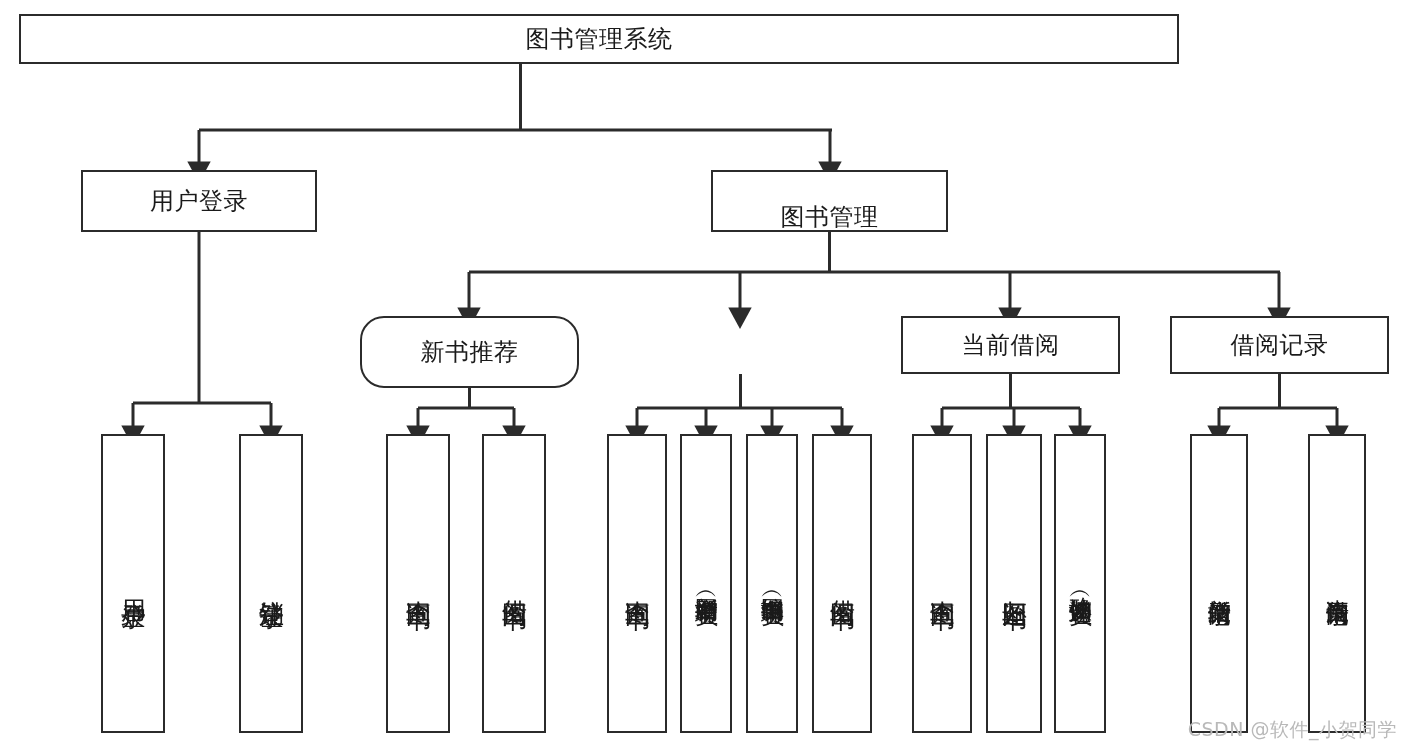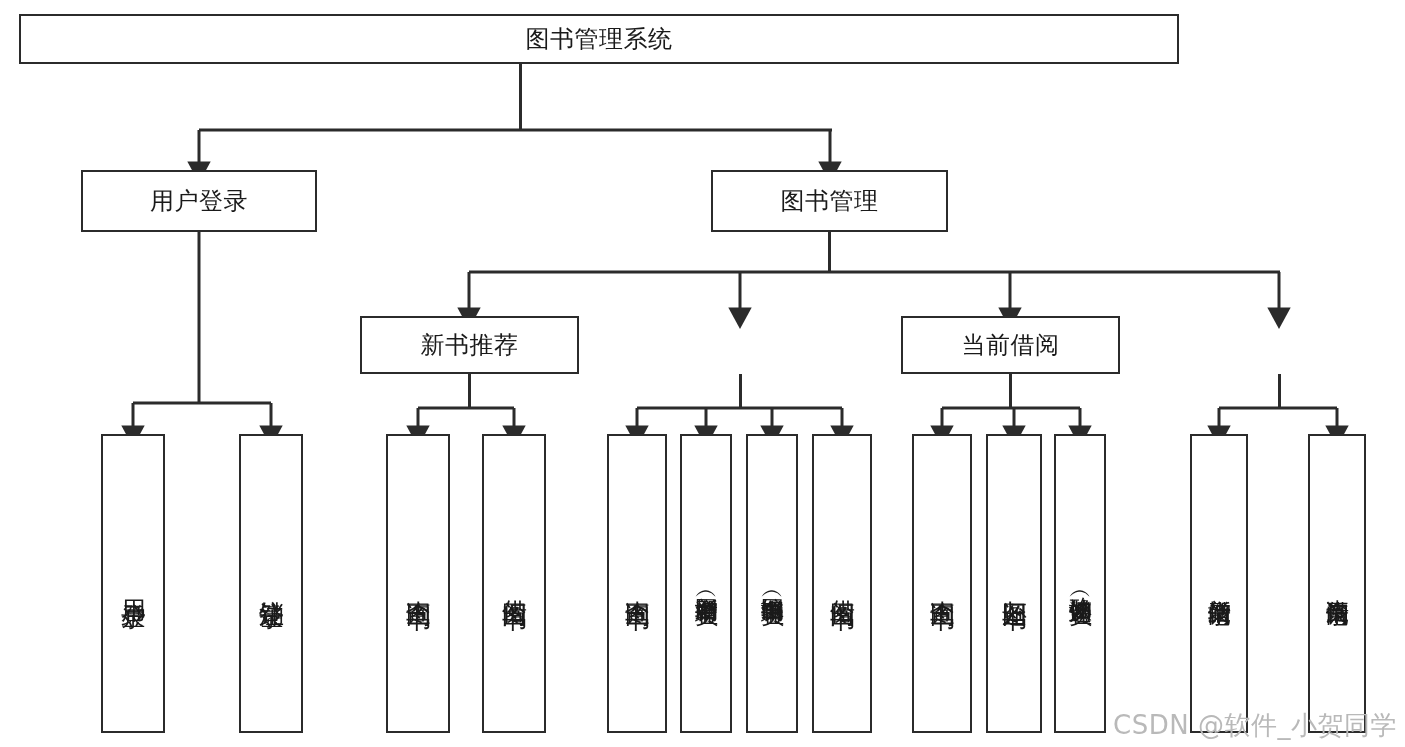--- a/index.html
+++ b/index.html
@@ -53,21 +53,21 @@
     max-height: 100%;
   }
   .node.v.narrow .label {
     font-size: 23px;
     letter-spacing: 1px;
   }
   #watermark {
     position: absolute;
     right: 8px;
     bottom: 4px;
-    font-size: 26px;
+    font-size: 19px;
     color: #b9b9b9;
     white-space: nowrap;
     letter-spacing: 0.5px;
   }
 </style>
 </head>
 <body>
 
 <div id="canvas">
 
@@ -124,29 +124,32 @@
     </g>
   </svg>
 
   <div class="node h" style="left:19px; top:14px; width:1160px; height:50px;">
     <span class="label">图书管理系统</span>
   </div>
 
   <div class="node h" style="left:81px; top:170px; width:236px; height:62px;">
     <span class="label">用户登录</span>
   </div>
-  <div class="node h" style="left:711px; top:170px; width:237px; height:62px;">
+  <div class="node h" style="left:711px; top:170px; width:237px; height:62px;align-items:flex-end;">
     <span class="label">图书管理</span>
   </div>
 
-  <div class="node h" style="left:360px; top:316px; width:219px; height:58px;">
+  <div class="node h" style="left:360px; top:316px; width:219px; height:72px;border-radius:24px;">
     <span class="label">新书推荐</span>
   </div>
   <div class="node h" style="left:901px; top:316px; width:219px; height:58px;">
     <span class="label">当前借阅</span>
+  </div>
+  <div class="node h" style="left:1170px; top:316px; width:219px; height:58px;">
+    <span class="label">借阅记录</span>
   </div>
 
   <div class="node v" style="left:101px; top:434px; width:64px; height:299px;">
     <span class="label">用户登录</span>
   </div>
   <div class="node v" style="left:239px; top:434px; width:64px; height:299px;">
     <span class="label">注销登录</span>
   </div>
 
   <div class="node v" style="left:386px; top:434px; width:64px; height:299px;">

